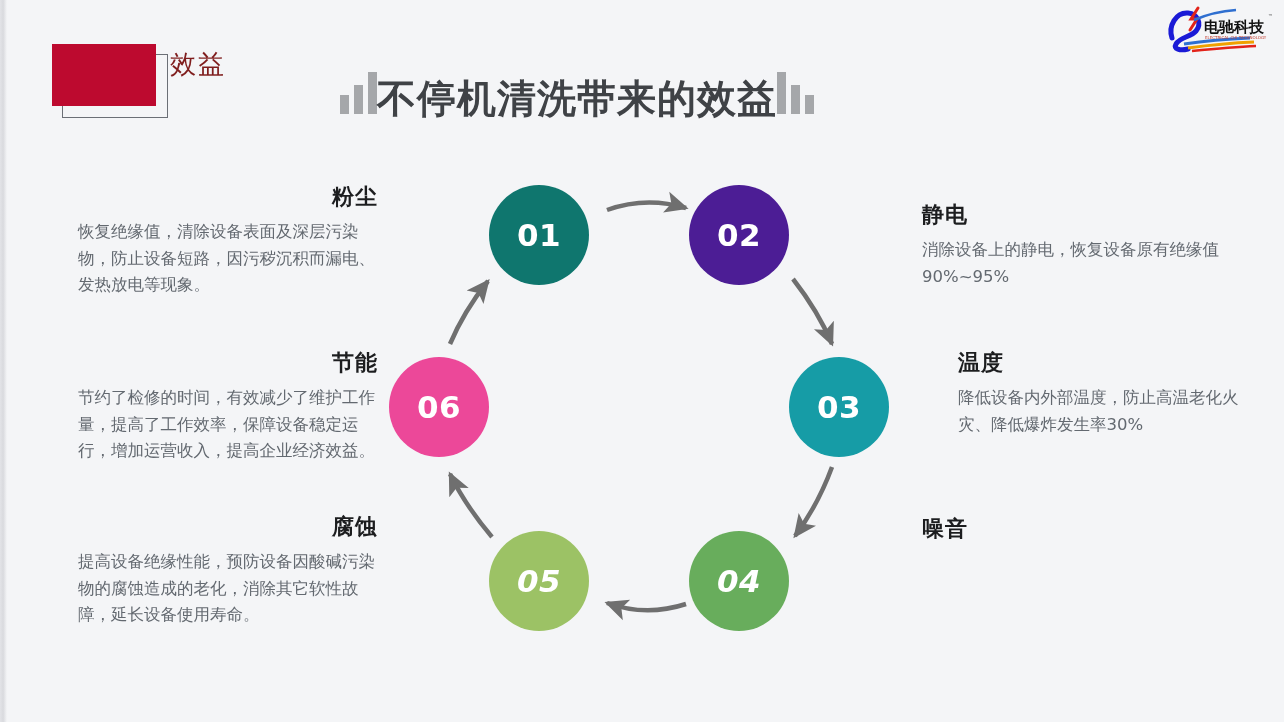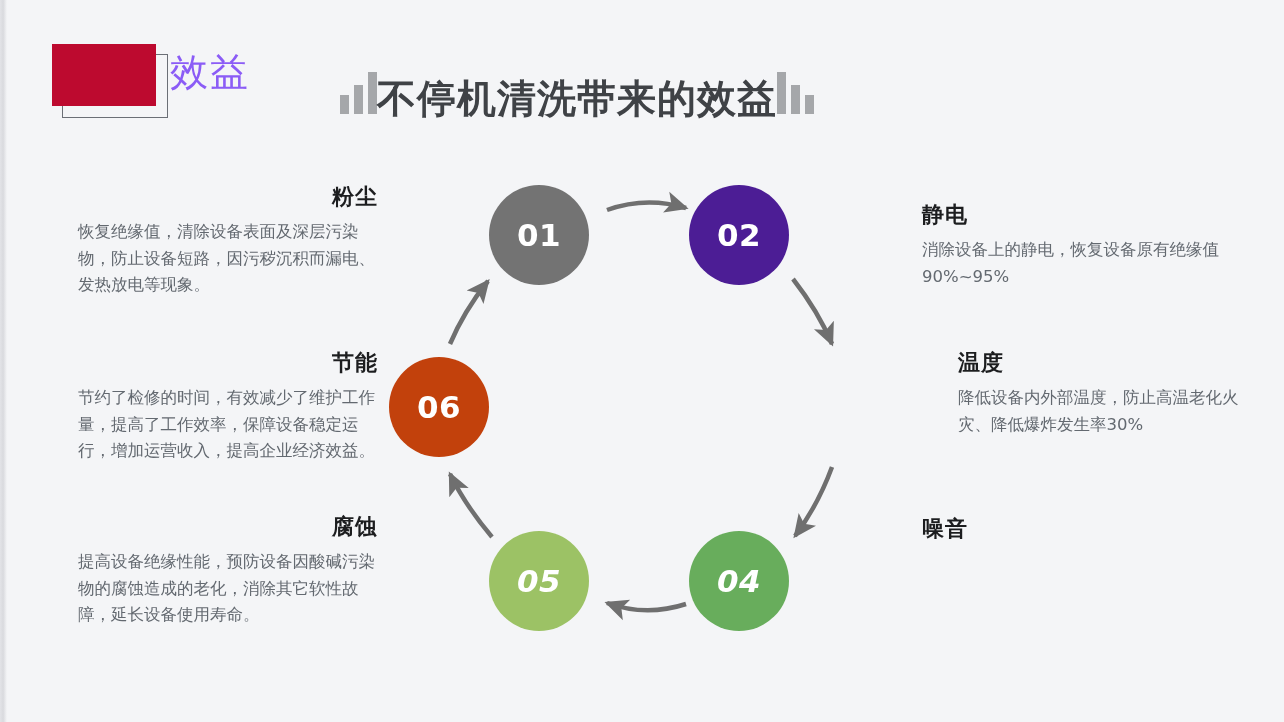--- a/index.html
+++ b/index.html
@@ -42,23 +42,23 @@
   }
   .badge-fill {
     position: absolute;
     left: 0; top: 0;
     width: 104px; height: 62px;
     background: #bd0a2f;
   }
   .badge-label {
     position: absolute;
     left: 170px; top: 47px;
-    font-size: 38px;
+    font-size: 26px;
     font-weight: 400;
-    color: #8b5cf6;
+    color: #7f1d1d;
     letter-spacing: 2px;
     font-family: "DejaVu Sans", "Liberation Sans", sans-serif;
   }
 
   .title-row {
     position: absolute;
     left: 340px; top: 72px;
     display: flex;
     align-items: flex-end;
   }
@@ -177,40 +177,54 @@
         <span></span>
     </div>
     <div class="main-title">不停机清洗带来的效益</div>
     <div class="bars desc">
       <span></span>
         <span></span>
         <span></span>
     </div>
   </div>
 
+  <div class="logo">
+    <svg width="112" height="50" viewBox="0 0 112 50" xmlns="http://www.w3.org/2000/svg">
+      <path d="M8 34 C4 22, 12 8, 24 9 C34 10, 38 20, 32 27 C27 33, 16 33, 12 40 C9 45, 16 47, 24 45" fill="none" stroke="#1a1ad6" stroke-width="5" stroke-linecap="round"></path>
+      <path d="M34 4 L27 15 L33 15 L26 26" fill="none" stroke="#e2231a" stroke-width="3" stroke-linecap="round"></path>
+      <path d="M30 16 C44 10, 58 7, 72 6" fill="none" stroke="#2f6fd0" stroke-width="2.5"></path>
+      <path d="M20 40 C40 37, 62 35, 86 34" fill="none" stroke="#2f6fd0" stroke-width="3"></path>
+      <path d="M24 44 C46 41, 66 39, 90 38" fill="none" stroke="#f0a000" stroke-width="3"></path>
+      <path d="M28 47 C48 45, 68 43, 92 42" fill="none" stroke="#e2231a" stroke-width="2.5"></path>
+      <text x="40" y="28" font-family="DejaVu Sans, sans-serif" font-size="15" font-weight="bold" fill="#111">电驰科技</text>
+      <text x="41" y="35" font-family="DejaVu Sans, sans-serif" font-size="4" fill="#c0392b">ELECTRICAL CHI TECHNOLOGY</text>
+      <text x="104" y="14" font-family="DejaVu Sans, sans-serif" font-size="5" fill="#444">™</text>
+    </svg>
+  </div>
 
   <svg class="diagram" viewBox="0 0 1284 722" xmlns="http://www.w3.org/2000/svg">
     <defs>
       <marker id="ah" markerWidth="6" markerHeight="6" refX="4.6" refY="3" orient="auto" markerUnits="strokeWidth">
         <path d="M0,0.6 L5.2,3 L0,5.4 L1.2,3 Z" fill="#6f6f6f"></path>
       </marker>
     </defs>
     <path d="M607 210 Q646 196 686 208" stroke="#6f6f6f" stroke-width="4.5" fill="none" marker-end="url(#ah)"></path>
     <path d="M793 279 Q818 311 832 344" stroke="#6f6f6f" stroke-width="4.5" fill="none" marker-end="url(#ah)"></path>
     <path d="M832 467 Q818 505 795 536" stroke="#6f6f6f" stroke-width="4.5" fill="none" marker-end="url(#ah)"></path>
     <path d="M686 604 Q646 617 607 603" stroke="#6f6f6f" stroke-width="4.5" fill="none" marker-end="url(#ah)"></path>
     <path d="M492 537 Q465 505 450 474" stroke="#6f6f6f" stroke-width="4.5" fill="none" marker-end="url(#ah)"></path>
     <path d="M450 344 Q464 311 488 281" stroke="#6f6f6f" stroke-width="4.5" fill="none" marker-end="url(#ah)"></path>
   </svg>
 
-  <div class="node node-01" style="background: #737373; text-align: right;">01</div>
+  <div class="node node-01" style="background: #0f766e; text-align: right;">01</div>
   <div class="node node-02" style="background: #4c1d95;">02</div>
+  <div class="node node-03" style="background: rgb(22, 156, 166);">03</div>
   <div class="node node-04" style="background: rgb(104, 173, 92);">04</div>
   <div class="node node-05" style="background: rgb(156, 194, 101);">05</div>
-  <div class="node node-06" style="background: #c2410c;">06</div>
+  <div class="node node-06" style="background: #ec4899;">06</div>
 
   <div class="block left blk-energy">
     <h3>节能</h3>
     <p>节约了检修的时间，有效减少了维护工作量，提高了工作效率，保障设备稳定运行，增加运营收入，提高企业经济效益。</p>
   </div>
 
   <div class="block left blk-dust">
     <h3>粉尘</h3>
     <p>恢复绝缘值，清除设备表面及深层污染物，防止设备短路，因污秽沉积而漏电、发热放电等现象。</p>
   </div>

